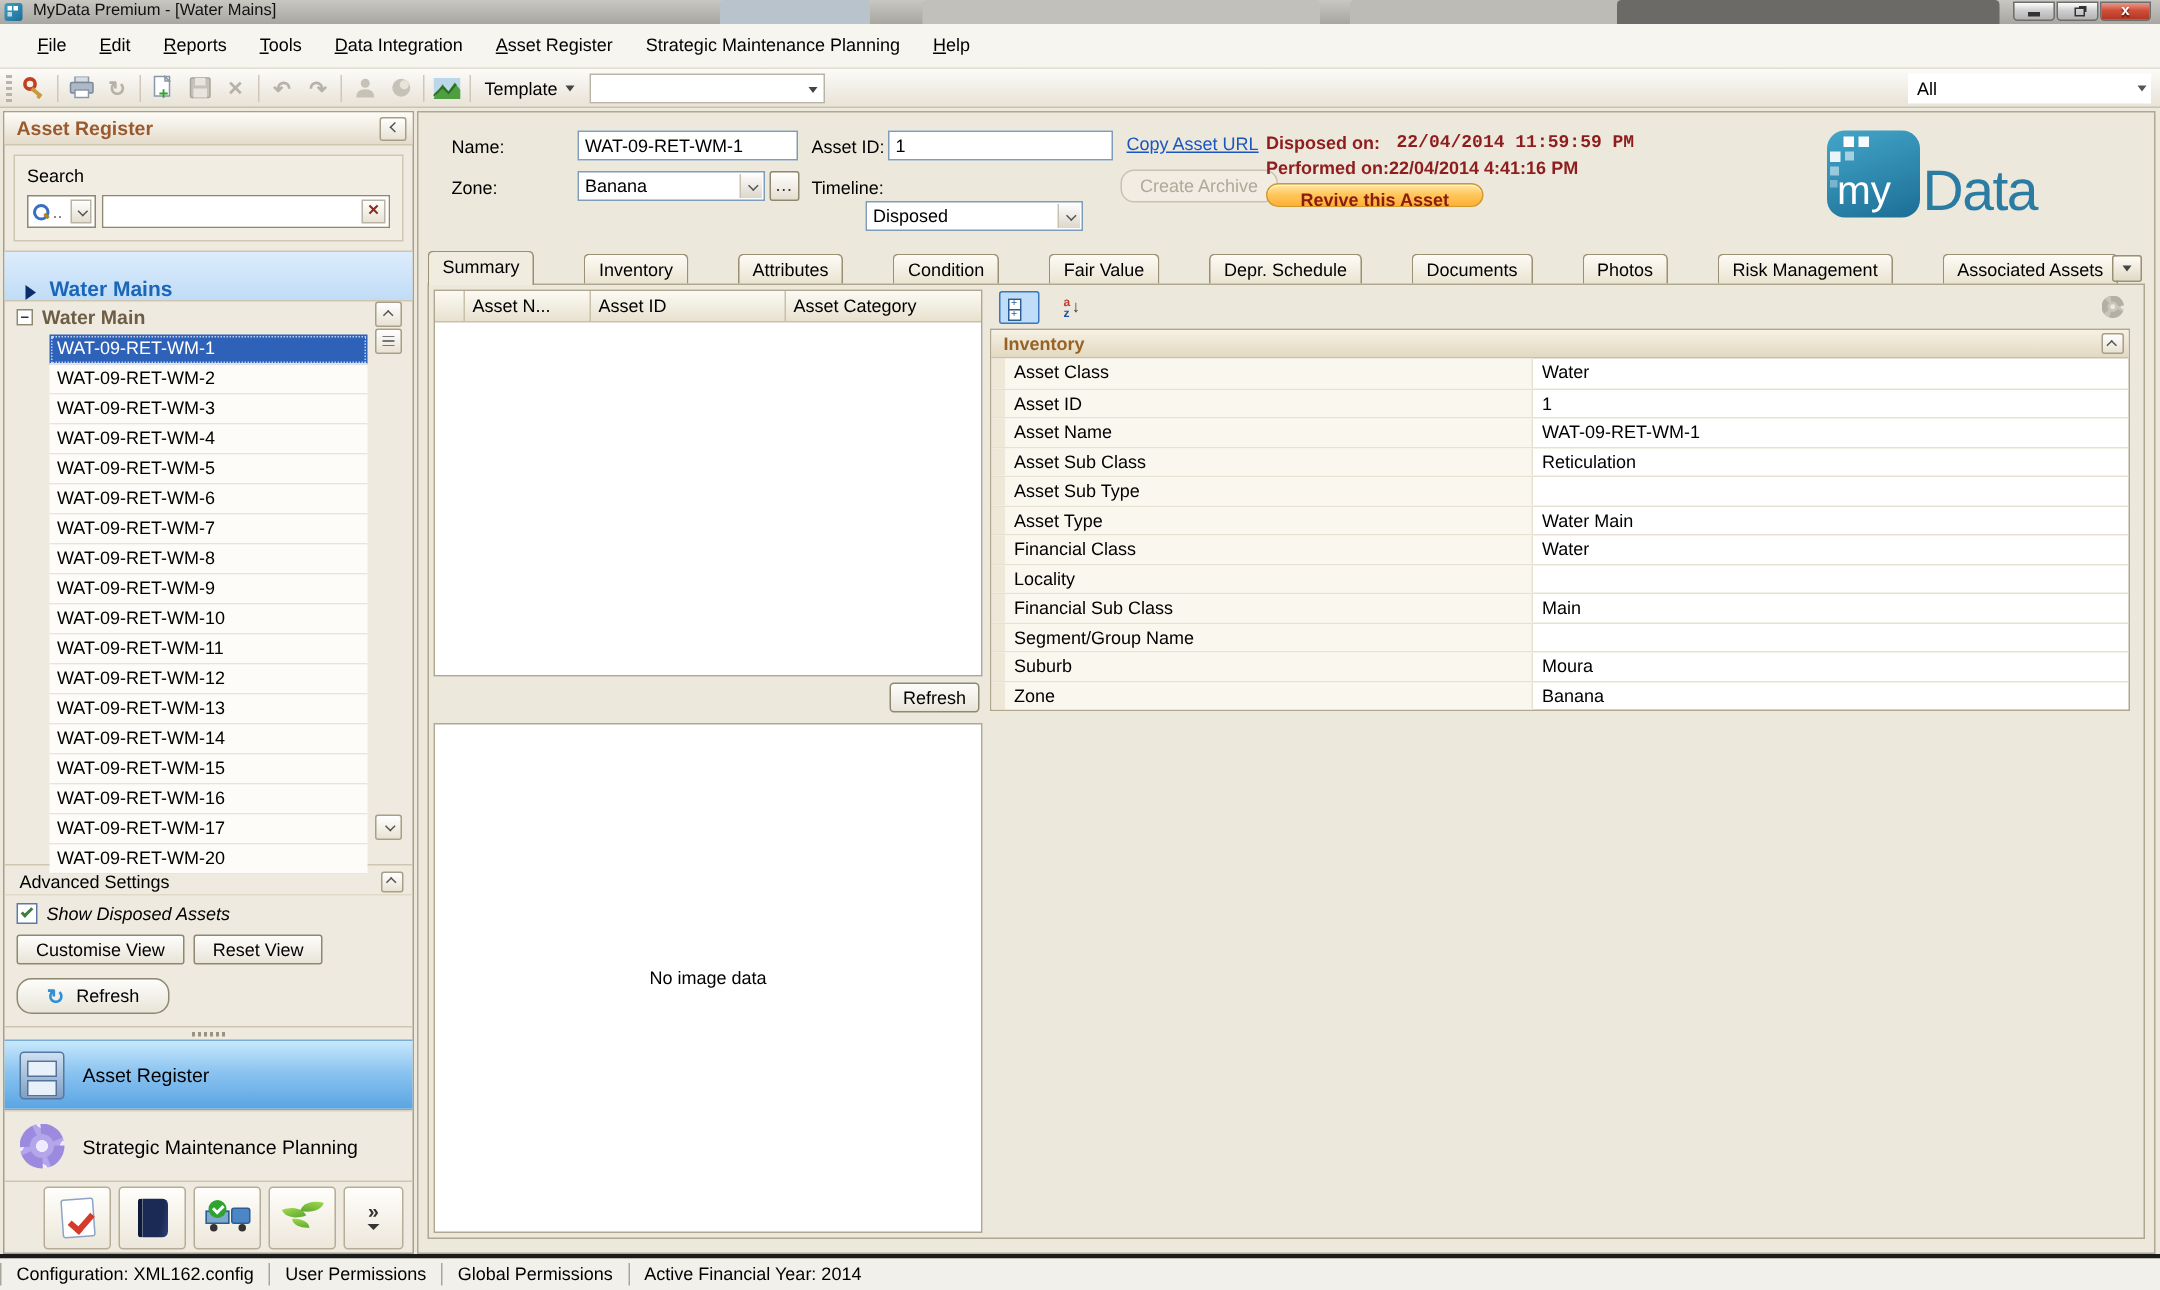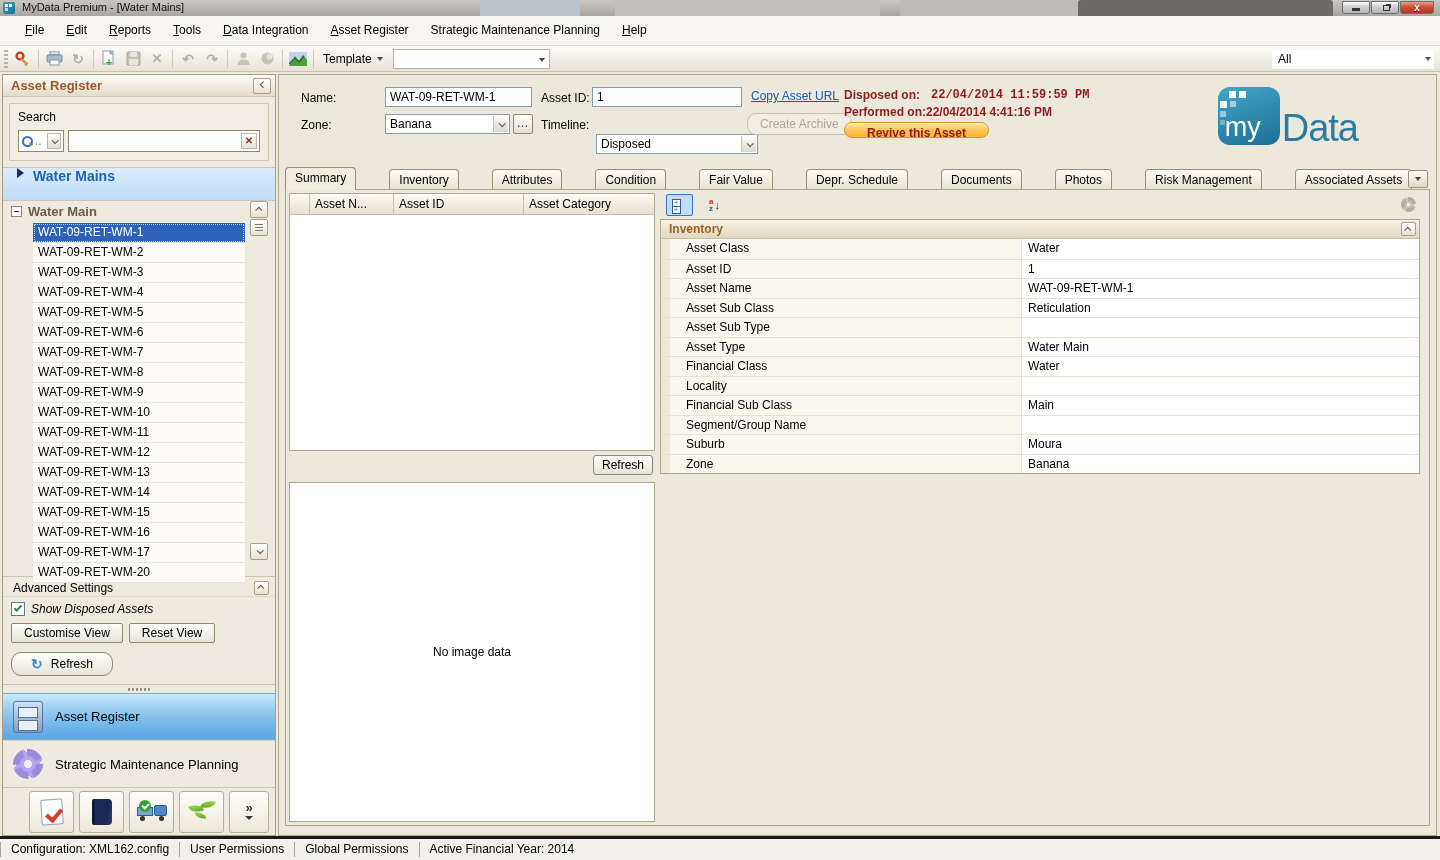--- a/index.html
+++ b/index.html
@@ -50,21 +50,21 @@
   .sb-search-row { display:flex; gap:4px; }
   .search-combo { width:46px; height:22px; border:1px solid #8f8possible!;} 
   .search-combo { width:46px; height:22px; border:1px solid #8f8871; background:#fff; display:flex; align-items:center; padding:0 2px; gap:2px; }
   .mag { position:relative; width:12px; height:12px; }
   .mag::before { content:""; position:absolute; left:1px; top:1px; width:7px; height:7px; border:2px solid #3a6ec0; border-radius:50%; }
   .mag::after { content:""; position:absolute; left:8px; top:8px; width:4px; height:2px; background:#b8860b; transform:rotate(45deg); }
   .mini-combo-btn { margin-left:auto; width:14px; height:16px; border:1px solid #b9b4a6; background:linear-gradient(#fff,#e4ded0); display:flex; align-items:center; justify-content:center; }
   .search-input-wrap { flex:1; height:22px; border:1px solid #8f8871; background:#fff; position:relative; }
   .search-input-wrap input { width:100%; height:100%; border:0; outline:none; padding:0 20px 0 4px; font:inherit; }
   .clear-x { position:absolute; right:2px; top:2px; width:16px; height:16px; border:1px solid #b9b4a6; background:linear-gradient(#fff,#e8e2d3); color:#8a2b1e; font-size:10px; font-weight:bold; text-align:center; line-height:14px; }
-  .wm-banner { height:34px; background:linear-gradient(#dcecfc,#c0dcf6); border-top:1px solid #cfc6b2; border-bottom:1px solid #cfc6b2; display:flex; align-items:flex-start; padding-left:14px; gap:9px; }
+  .wm-banner { height:34px; background:linear-gradient(#dcecfc,#c0dcf6); border-top:1px solid #cfc6b2; border-bottom:1px solid #cfc6b2; display:flex; align-items:flex-end; padding-left:14px; gap:9px; }
   .tri-right { width:0; height:0; border-top:5px solid transparent; border-bottom:5px solid transparent; border-left:7px solid #0a2d6e; }
   .wm-banner-label { font-size:14px; font-weight:bold; color:#1a66b8; }
   .group-area { position:relative; flex:1; border-bottom:1px solid #cfc6b2; }
   .group-header { height:20px; display:flex; align-items:center; gap:6px; padding-left:8px; }
   .minus-box { width:11px; height:11px; border:1px solid #8f8871; background:#fff; position:relative; }
   .minus-box::after { content:""; position:absolute; left:2px; top:4px; width:5px; height:1px; background:#333; }
   .group-title { font-weight:bold; color:#6d5d46; font-size:13px; }
   .asset-list { position:absolute; left:30px; right:30px; top:22px; }
   .asset-item { height:20px; line-height:19px; padding-left:5px; border-bottom:1px solid #eae4d7; background:#fdfcf9; white-space:nowrap; }
   .asset-item.selected { background:#2e62b8; color:#fff; outline:1px dotted #bcd2f5; outline-offset:-2px; }
@@ -158,21 +158,21 @@
   .az-letters { display:flex; flex-direction:column; font-size:8px; font-weight:bold; line-height:7px; }
   .az-a { color:#c0392b; } .az-z { color:#1f4fa0; }
   .az-arrow { font-size:11px; color:#333; }
   .gear-sm { position:absolute; right:10px; top:4px; width:15px; height:15px; border-radius:50%; border:4px dashed #b3afa4; background:radial-gradient(circle,#ece8dc 30%,#c9c5ba 31%); }
   .pg-box { margin:2px 6px 0 0; border:1px solid #b0a790; background:#fff; }
   .pg-header { height:19px; background:linear-gradient(#f6f1e4,#e3d9c2); border-bottom:1px solid #c9c0a9; display:flex; align-items:center; padding:0 3px 0 8px; }
   .pg-title { font-weight:bold; color:#976325; flex:1; }
   .pg-row { display:flex; height:19.5px; border-top:1px solid #e7e1d1; }
   .pg-row:first-of-type { border-top:none; }
   .pg-indent { width:9px; background:#efe8d8; }
-  .pg-label { width:352px; background:#faf7ef; border-right:1px solid #e7e1d1; line-height:19px; padding-left:16px; white-space:nowrap; }
+  .pg-label { width:352px; background:#faf7ef; border-right:1px solid #e7e1d1; line-height:19px; padding-left:6px; white-space:nowrap; }
   .pg-value { flex:1; line-height:19px; padding-left:6px; white-space:nowrap; }
 
   
   .bottom-edge { position:absolute; left:0; right:0; bottom:21px; height:3px; background:#1a1a1a; }
   .statusbar { position:absolute; left:0; right:0; bottom:0; height:21px; background:#f2f0ea; display:flex; align-items:center; }
   .status-left { padding-left:6px; flex:1; }
   .status-item { border-left:1px solid #a9a59a; padding:0 10px; line-height:15px; }
 
   
   svg { display:block; }
@@ -457,21 +457,21 @@
     <span>Banana</span>
     <div class="combo-arrow-btn">
         <span class="chev down"></span>
       </div>
   </div>
   <div class="fl dots-btn" style="left:234px;top:39px;">…</div>
 
   <div class="fl field-label" style="left:262px;top:16px;">Asset ID:</div>
   <input class="fl txt-input" style="left: 313px; top: 12px; width: 150px;" value="1">
   <div class="fl field-label" style="left:262px;top:43px;">Timeline:</div>
-  <div class="fl combo" style="left:317px;top:39px;width:162px;">
+  <div class="fl combo" style="left:298px;top:39px;width:145px;">
     <span>Disposed</span>
     <div class="combo-arrow-btn">
         <span class="chev down"></span>
       </div>
   </div>
 
   <a class="fl link" style="left:472px;top:14px;">Copy Asset URL</a>
   <div class="fl disabled-btn" style="left:468px;top:38px;">Create Archive</div>
 
   <div class="fl red-label" style="left:565px;top:13px;">Disposed on:</div>

